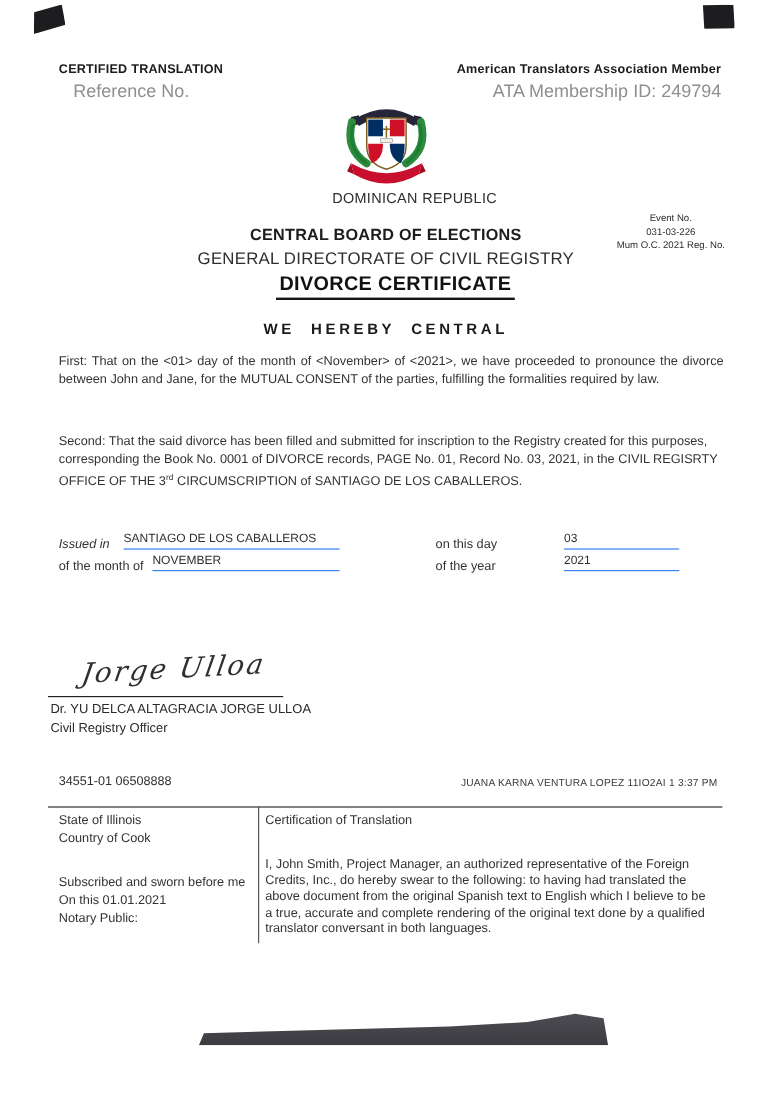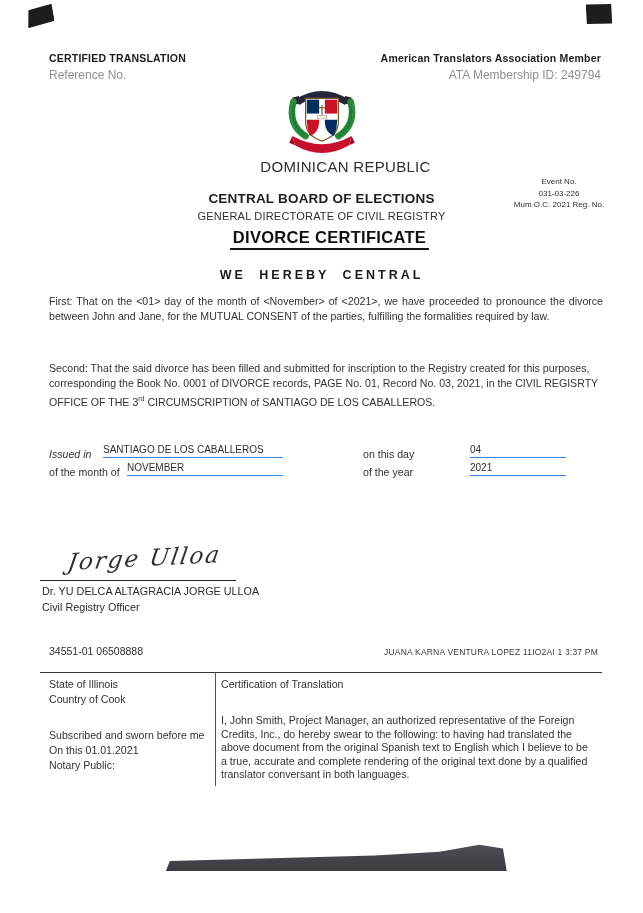--- a/index.html
+++ b/index.html
@@ -2,28 +2,28 @@
 <html><head>
 <meta charset="utf-8">
 <style>
   html,body{margin:0;padding:0;background:#ffffff;}
   .page{position:relative;width:643px;height:871px;background:#fff;overflow:hidden;
         font-family:"Liberation Sans",sans-serif;color:#333;}
   .abs{position:absolute;}
 
   
   .h-title{font-weight:bold;font-size:10.5px;color:#1c1c1c;letter-spacing:.2px;}
-  .h-sub{font-size:12px;color:#8f8f8f;margin-top:4px;}
+  .h-sub{font-size:15px;color:#8f8f8f;margin-top:4px;margin-left:12px;}
   .h-right{text-align:right;}
 
   
   .authority{left:0;right:0;top:158px;text-align:center;color:#2e2e2e;}
-  .auth-l1{font-size:15px;letter-spacing:.3px;padding-left:48px;}
+  .auth-l1{font-size:12px;letter-spacing:.3px;padding-left:48px;}
   .auth-l2{font-size:13.5px;font-weight:bold;color:#1d1d1d;margin-top:16px;letter-spacing:.2px;}
-  .auth-l3{font-size:11px;margin-top:4px;letter-spacing:.2px;}
+  .auth-l3{font-size:14px;margin-top:4px;letter-spacing:.2px;}
 
   .event-box{left:503px;top:176px;width:112px;text-align:center;font-size:8px;
              line-height:11.5px;color:#2d2d2d;}
 
   .cert-title-wrap{left:0;right:0;top:228px;text-align:center;padding-left:16px;}
   .cert-title{display:inline-block;font-size:16.5px;font-weight:bold;color:#111;
               border-bottom:2.5px solid #151515;padding:0 3px 1px 3px;letter-spacing:.3px;}
   .cert-sub-wrap{left:0;right:0;top:265px;text-align:center;}
   .cert-sub{display:inline-block;font-size:12.5px;font-weight:bold;color:#1a1a1a;
             letter-spacing:3px;word-spacing:7px;}
@@ -135,21 +135,21 @@
   </div>
 
   <div class="abs para para1">First: That on the &lt;01&gt; day of the month of &lt;November&gt; of &lt;2021&gt;, we have proceeded to pronounce the divorce between John and Jane, for the MUTUAL CONSENT of the parties, fulfilling the formalities required by law.</div>
   <div class="abs para para2">
     <span>Second: That the said divorce has been filled and submitted for inscription to the Registry created for this purposes, corresponding the Book No. 0001 of DIVORCE records,  PAGE No. 01, Record No. 03, 2021, in the CIVIL REGISRTY OFFICE OF THE 3</span><span class="sup">rd</span><span> CIRCUMSCRIPTION of SANTIAGO DE LOS CABALLEROS.</span>
   </div>
 
   <div class="abs lbl" style="left:49px;top:448px;font-style:italic;">Issued in</div>
   <div class="abs fill-line" style="left:103px;top:444px;width:180px;">SANTIAGO DE LOS CABALLEROS</div>
   <div class="abs lbl" style="left:363px;top:448px;">on this day</div>
-  <div class="abs fill-line" style="left:470px;top:444px;width:96px;">04</div>
+  <div class="abs fill-line" style="left:470px;top:444px;width:96px;">03</div>
 
   <div class="abs lbl" style="left:49px;top:466px;">of the month of</div>
   <div class="abs fill-line" style="left:127px;top:462px;width:156px;">NOVEMBER</div>
   <div class="abs lbl" style="left:363px;top:466px;">of the year</div>
   <div class="abs fill-line" style="left:470px;top:462px;width:96px;">2021</div>
 
   <div class="abs sig-script">Jorge Ulloa</div>
   <div class="abs sig-line"></div>
   <div class="abs sig-name">Dr. YU DELCA ALTAGRACIA JORGE ULLOA</div>
   <div class="abs sig-role">Civil Registry Officer</div>

